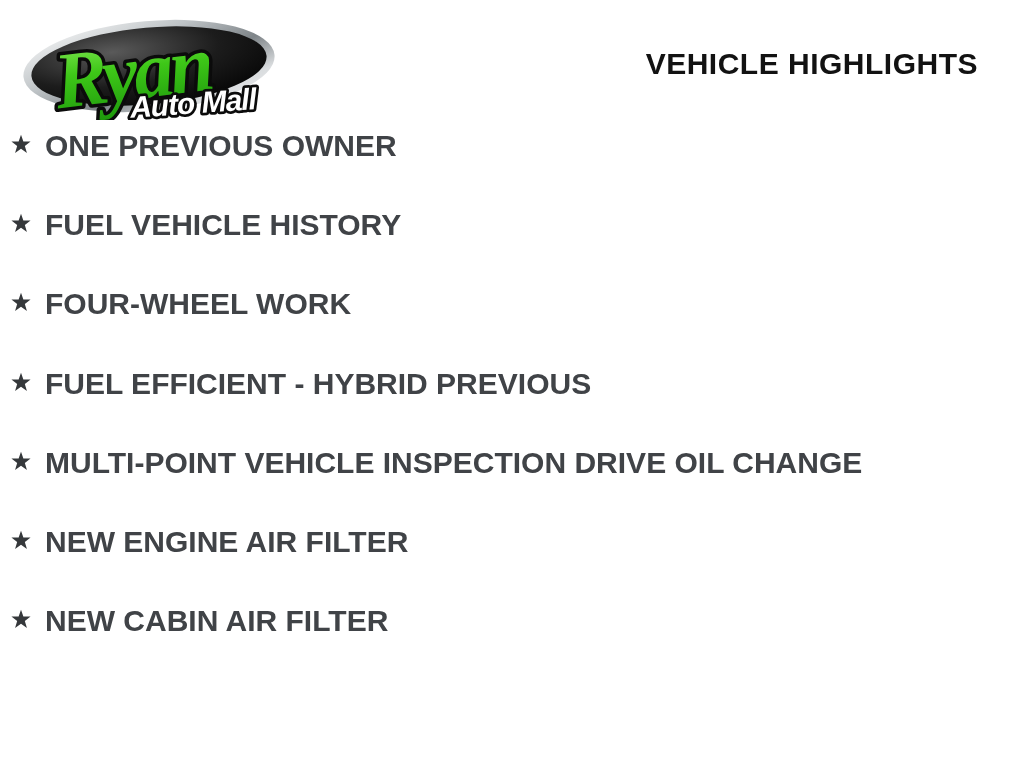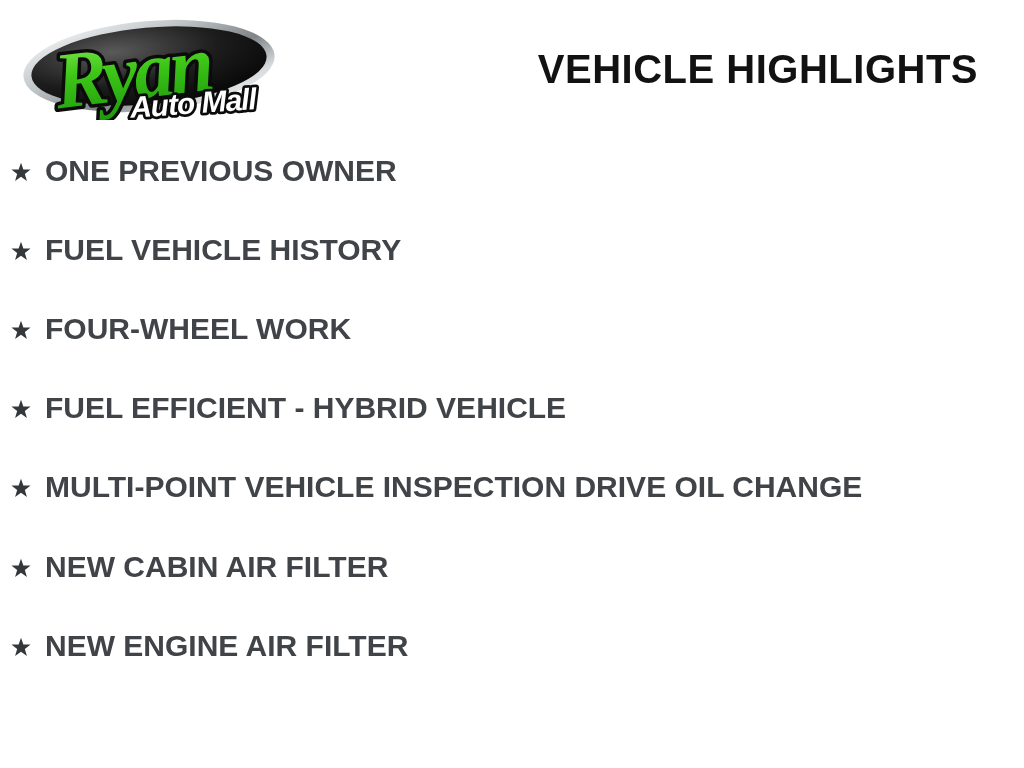--- a/index.html
+++ b/index.html
@@ -22,40 +22,40 @@
     left: 20px;
     top: 10px;
     width: 258px;
     height: 110px;
   }
   .logo-wrap svg { display: block; }
   .page-title {
     position: absolute;
     top: 49px;
     right: 46px;
-    font-size: 40px;
+    font-size: 30px;
     font-weight: bold;
     letter-spacing: 0.5px;
     color: #121212;
     line-height: 1;
     white-space: nowrap;
   }
   .highlight-list {
     position: absolute;
     left: 10px;
     top: 131px;
     right: 0;
     margin: 0;
     padding: 0;
     list-style: none;
   }
   .highlight-list li {
     height: 79.2px;
     display: flex;
-    align-items: center;
+    align-items: flex-start;
     white-space: nowrap;
   }
   .star {
     width: 22px;
     height: 22px;
     flex: 0 0 22px;
     margin-right: 13px;
     margin-top: 2px;
   }
   .item-text {
@@ -119,35 +119,35 @@
     <li>
       <svg class="star" viewBox="0 0 24 24">
           <polygon fill="#35383b" points="12,1.8 14.59,9.24 22.46,9.40 16.18,14.16 18.47,21.70 12,17.2 5.53,21.70 7.82,14.16 1.54,9.40 9.41,9.24"></polygon>
         </svg>
       <span class="item-text">FOUR-WHEEL WORK</span>
     </li>
     <li>
       <svg class="star" viewBox="0 0 24 24">
           <polygon fill="#35383b" points="12,1.8 14.59,9.24 22.46,9.40 16.18,14.16 18.47,21.70 12,17.2 5.53,21.70 7.82,14.16 1.54,9.40 9.41,9.24"></polygon>
         </svg>
-      <span class="item-text">FUEL EFFICIENT - HYBRID VEHICLE</span>
+      <span class="item-text">FUEL EFFICIENT - HYBRID PREVIOUS</span>
     </li>
     <li>
       <svg class="star" viewBox="0 0 24 24">
           <polygon fill="#35383b" points="12,1.8 14.59,9.24 22.46,9.40 16.18,14.16 18.47,21.70 12,17.2 5.53,21.70 7.82,14.16 1.54,9.40 9.41,9.24"></polygon>
         </svg>
       <span class="item-text">MULTI-POINT VEHICLE INSPECTION DRIVE OIL CHANGE</span>
     </li>
     <li>
       <svg class="star" viewBox="0 0 24 24">
           <polygon fill="#35383b" points="12,1.8 14.59,9.24 22.46,9.40 16.18,14.16 18.47,21.70 12,17.2 5.53,21.70 7.82,14.16 1.54,9.40 9.41,9.24"></polygon>
         </svg>
-      <span class="item-text">NEW CABIN AIR FILTER</span>
+      <span class="item-text">NEW ENGINE AIR FILTER</span>
     </li>
     <li>
       <svg class="star" viewBox="0 0 24 24">
           <polygon fill="#35383b" points="12,1.8 14.59,9.24 22.46,9.40 16.18,14.16 18.47,21.70 12,17.2 5.53,21.70 7.82,14.16 1.54,9.40 9.41,9.24"></polygon>
         </svg>
-      <span class="item-text">NEW ENGINE AIR FILTER</span>
+      <span class="item-text">NEW CABIN AIR FILTER</span>
     </li>
   </ul>
 
 </div>
 
 </body></html>

